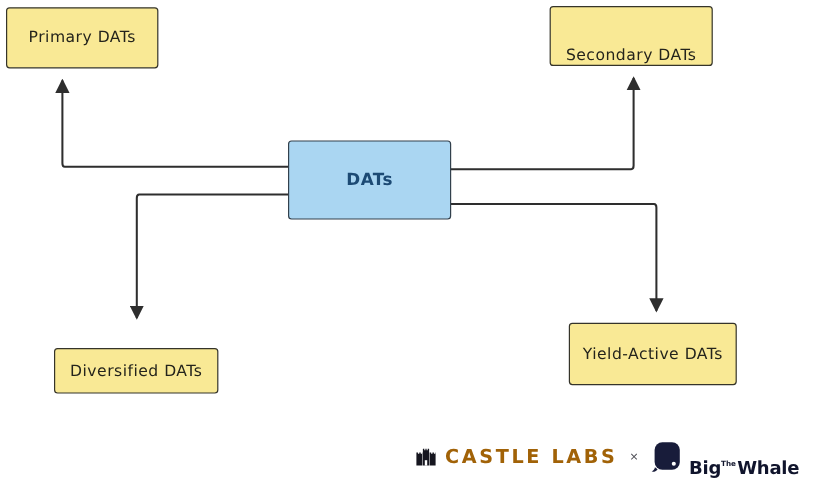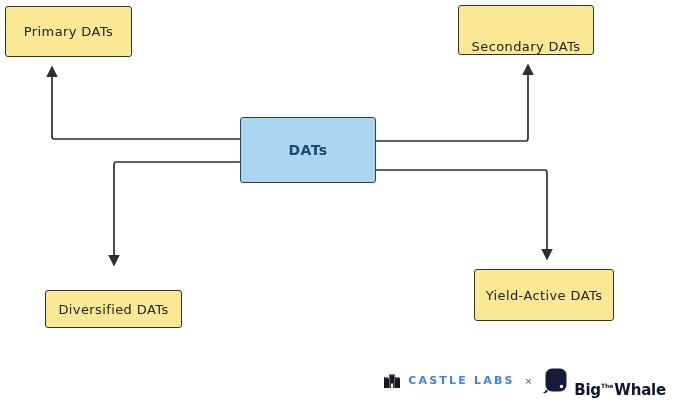--- a/index.html
+++ b/index.html
@@ -37,22 +37,22 @@
   .node-center{left:240px;top:117px;width:136px;height:66px;}
   .node-diversified{left:45px;top:278px;width:137px;height:38px;margin-top:12px;}
   .node-yield{left:474px;top:269px;width:140px;height:52px;}
 
   .footer{
     position:absolute;right:13px;bottom:9px;
     display:flex;align-items:center;gap:7px;
     color:#16161f;
   }
   .castle-word{
-    font-size:11px;font-weight:700;letter-spacing:2.2px;
-    color:#3b82f6;white-space:nowrap;
+    font-size:16px;font-weight:700;letter-spacing:2.2px;
+    color:#a16207;white-space:nowrap;
   }
   .collab-x{font-size:9px;color:#4a4a52;margin:0 3px;}
   .bw-text{display:flex;align-items:baseline;color:#10142c;white-space:nowrap;}
   .bw-big,.bw-whale{font-size:15px;font-weight:700;letter-spacing:-0.2px;margin-top:19px;}
   .bw-the{
     font-size:6px;font-weight:700;
     position:relative;top:-7px;
     margin:0 1px 0 0;
   }
 </style>

